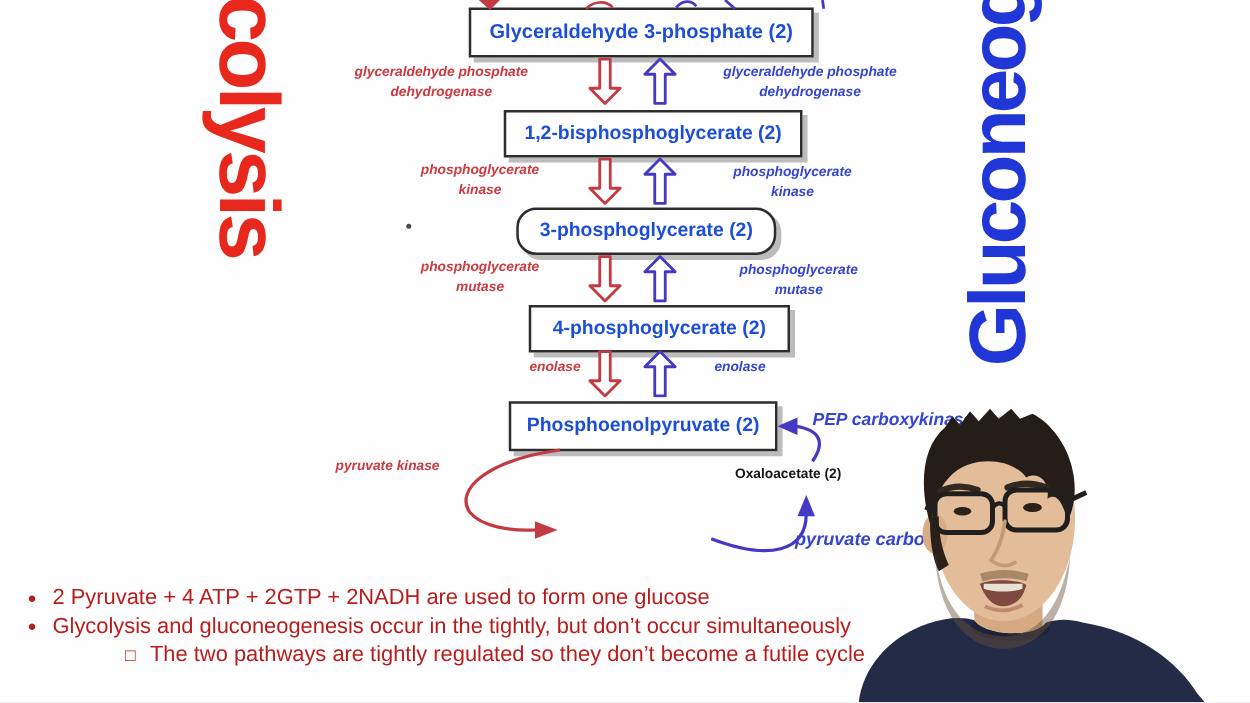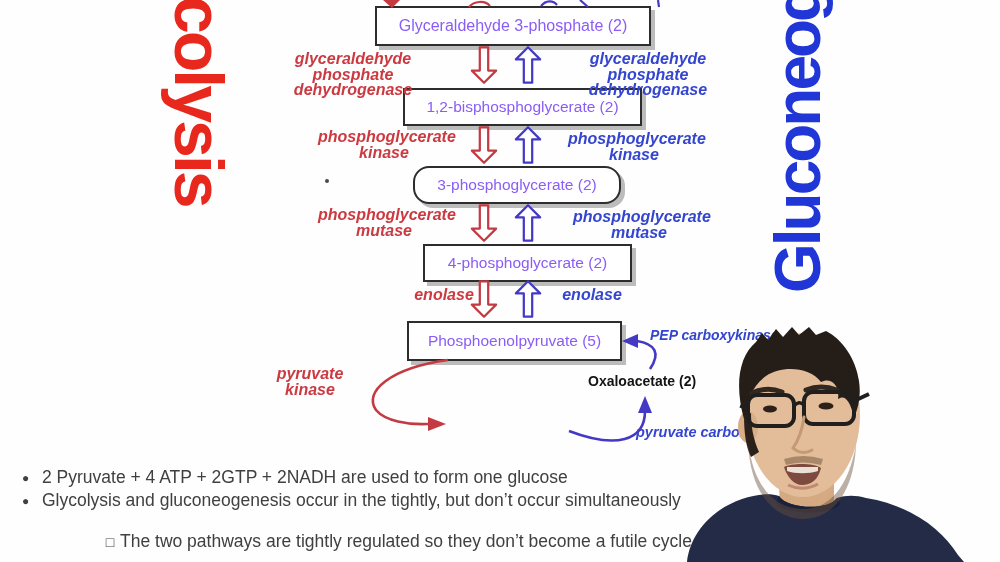--- a/index.html
+++ b/index.html
@@ -10,33 +10,33 @@
 
   
   .vtitle { position:absolute; font-weight:bold; white-space:nowrap;
             transform-origin:0 0; letter-spacing:-3px; line-height:1; }
   .vt-red  { left:233px; top:-4px;  font-size:68px; color:#e8271d; transform:rotate(90deg); }
   .vt-blue { left:766px; top:293px; font-size:64px; color:#2036d6; transform:rotate(-90deg); }
 
   
   .mbox { position:absolute; background:#ffffff; border:2px solid #2d2d2d;
           box-shadow:4px 4px 0 #bcbcbc; display:flex; align-items:center; justify-content:center;
-          font-weight:normal; font-size:15.5px; color:#8b5cf6; text-align:center; }
+          font-weight:bold; font-size:15.5px; color:#1d4ed8; text-align:center; }
   .b1 { left:375px; top:6px;   width:272px; height:36px; font-size:16px; }
   .b2 { left:403px; top:88px;  width:235px; height:34px;text-align:right; }
   .b3 { left:413px; top:166px; width:204px; height:34px;border-radius:16px; }
   .b4 { left:423px; top:244px; width:205px; height:34px; }
   .b5 { left:407px; top:321px; width:211px; height:36px; }
   .b6 { left:446px; top:396px; width:117px; height:48px; }
 
   .oaa { position:absolute; left:588px; top:373px; width:140px;
-         font-weight:bold; font-size:14px; color:#141414; }
+         font-weight:bold; font-size:11px; color:#141414; }
 
   
-  .enz { position:absolute; font-style:italic; font-weight:bold; font-size:16px;
+  .enz { position:absolute; font-style:italic; font-weight:bold; font-size:11px;
          line-height:15.5px; text-align:center; white-space:pre-line; }
   .red  { color:#cc3a41; }
   .blue { color:#3445cf; }
   .e1r { left:258px; top:51px;  width:190px; }
   .e1b { left:552px; top:51px;  width:192px; }
   .e2r { left:318px; top:129px; width:132px; }
   .e2b { left:568px; top:131px; width:132px; }
   .e3r { left:318px; top:207px; width:132px; }
   .e3b { left:573px; top:209px; width:132px; }
   .e4r { left:405px; top:287px; width:78px;  }
@@ -51,42 +51,42 @@
   .ar2 { left:470px; top:125px; } .ab2 { left:514px; top:125px; }
   .ar3 { left:470px; top:203px; } .ab3 { left:514px; top:203px; }
   .ar4 { left:470px; top:280px; height:38px; } .ab4 { left:514px; top:280px; height:38px; }
 
   .overlay { position:absolute; left:0; top:0; width:1000px; height:562px; pointer-events:none; }
 
   .dot { position:absolute; left:325px; top:179px; width:4px; height:4px;
          border-radius:50%; background:#4a4a4a; }
 
   
-  .note { position:absolute; font-size:17.5px; color:#404040; white-space:nowrap; }
+  .note { position:absolute; font-size:17.5px; color:#b91c1c; white-space:nowrap; }
   .n1 { left:22px;  top:467px; }
   .n2 { left:22px;  top:490px; }
-  .n3 { left:100px; top:531px;text-align:center; }
+  .n3 { left:100px; top:513px; }
   .marker { display:inline-block; width:20px; font-size:12px; vertical-align:1.5px; }
   .n3 .marker { font-size:14px; vertical-align:0.5px; }
 
   .person { position:absolute; left:680px; top:307px; width:320px; height:255px; }
 </style>
 </head>
 <body>
 
 <div class="slide">
 
   <div class="vtitle vt-red">colysis</div>
   <div class="vtitle vt-blue">Gluconeog</div>
 
   <div class="mbox b1">Glyceraldehyde 3-phosphate (2)</div>
   <div class="mbox b2">1,2-bisphosphoglycerate (2)</div>
   <div class="mbox b3">3-phosphoglycerate (2)</div>
   <div class="mbox b4">4-phosphoglycerate (2)</div>
-  <div class="mbox b5">Phosphoenolpyruvate (5)</div>
+  <div class="mbox b5">Phosphoenolpyruvate (2)</div>
   <div class="oaa">Oxaloacetate (2)</div>
 
   <div class="enz red e1r">glyceraldehyde phosphate
 dehydrogenase</div>
   <div class="enz red e2r">phosphoglycerate
 kinase</div>
   <div class="enz red e3r">phosphoglycerate
 mutase</div>
   <div class="enz red e4r">enolase</div>
   <div class="enz red e5r">pyruvate kinase</div>

